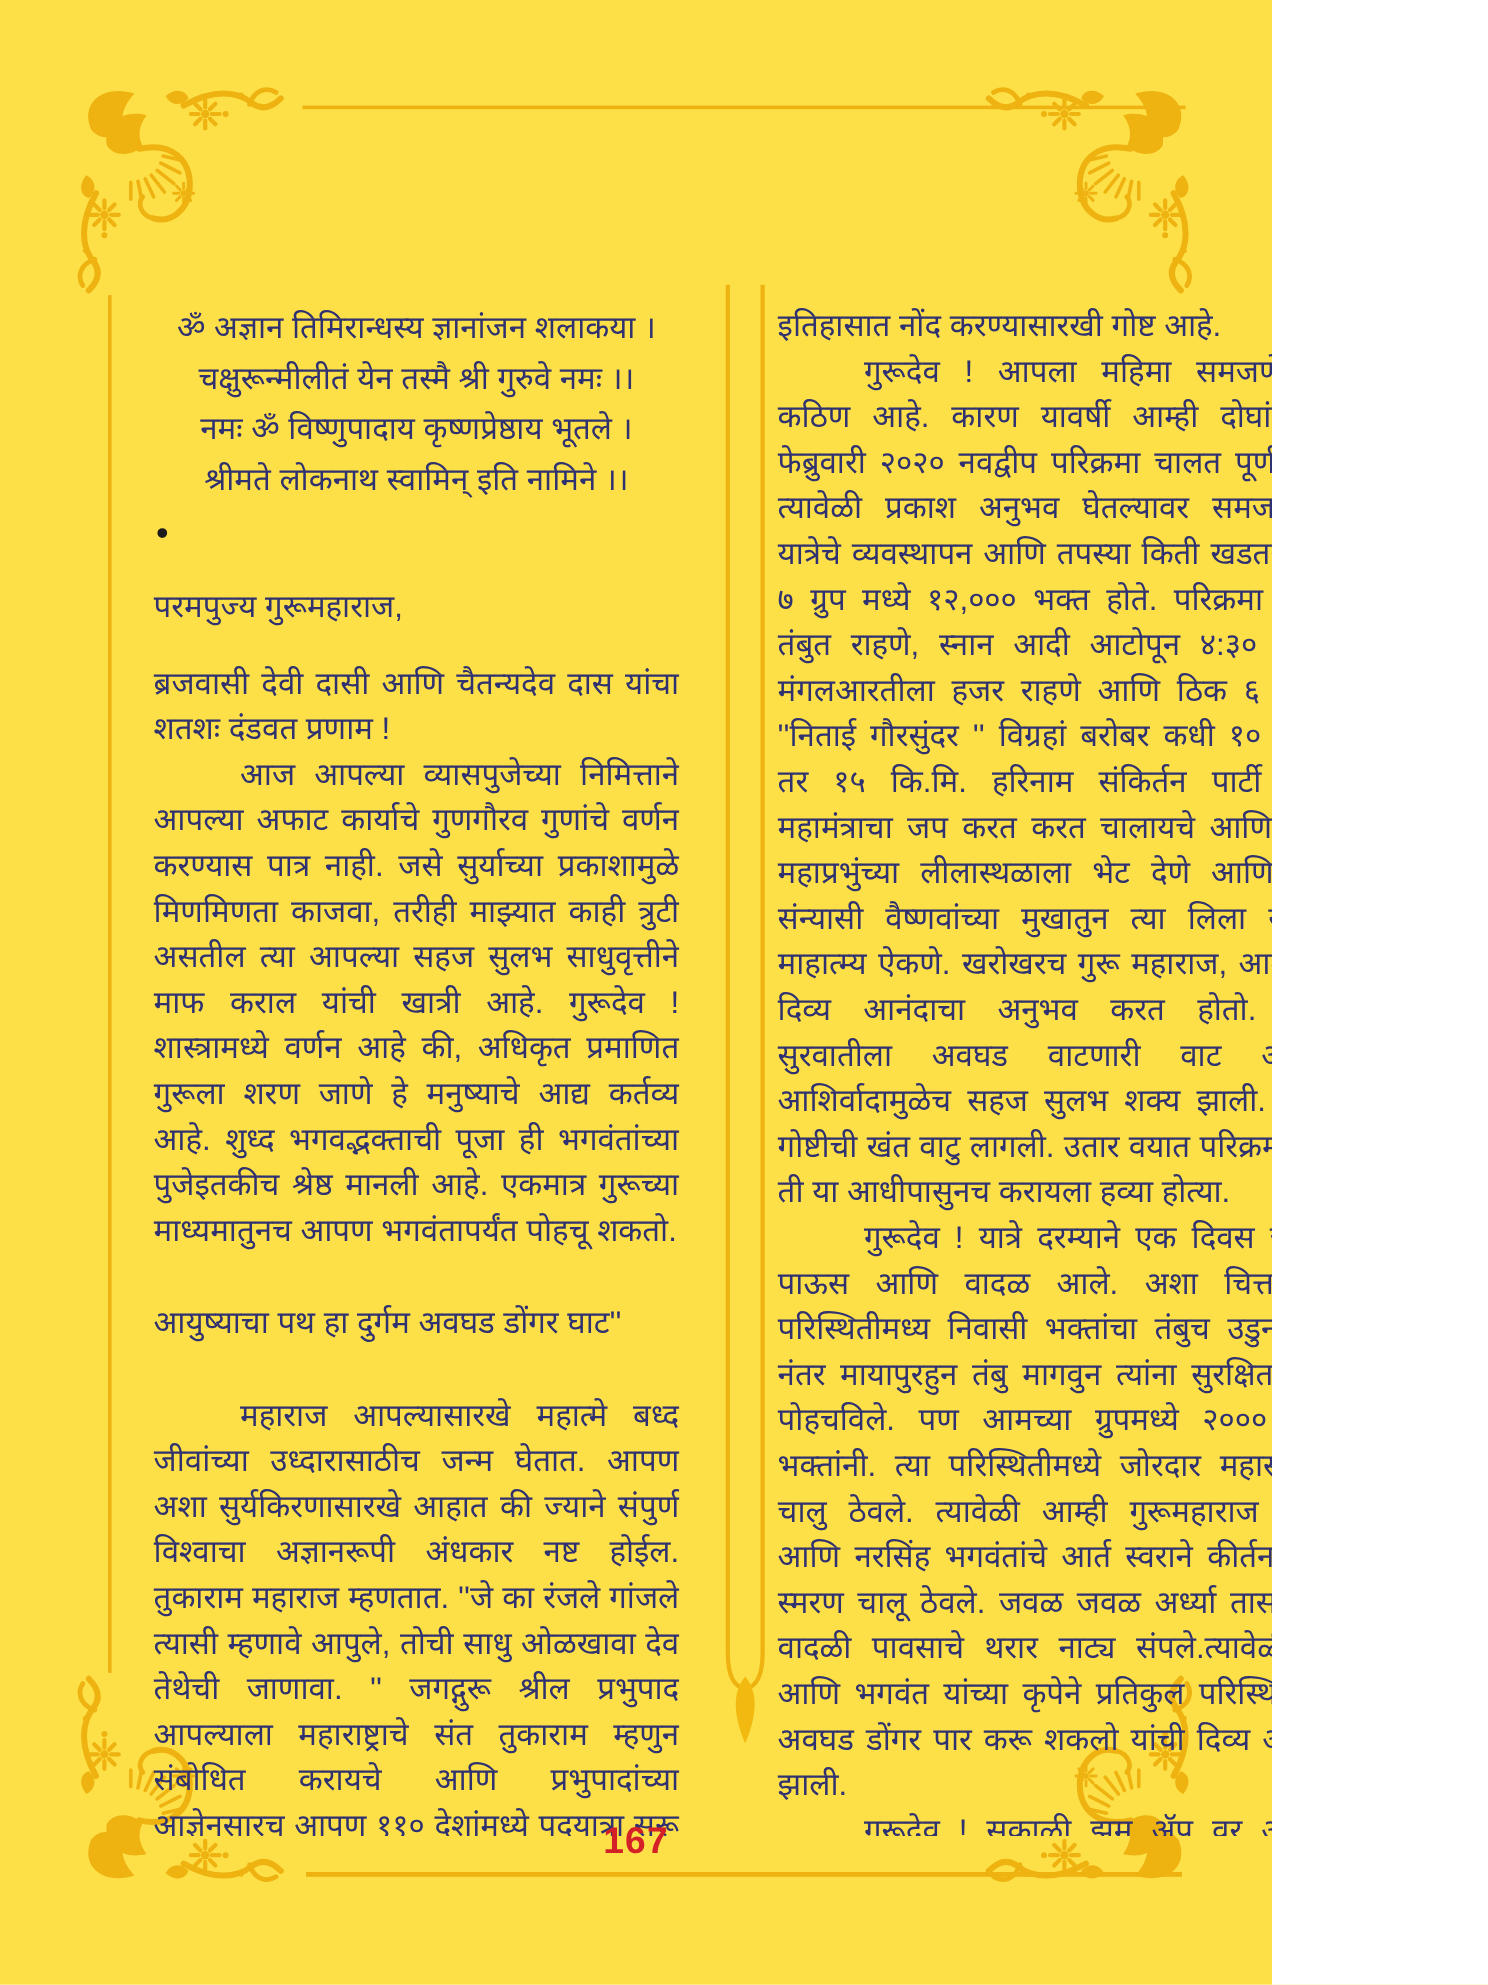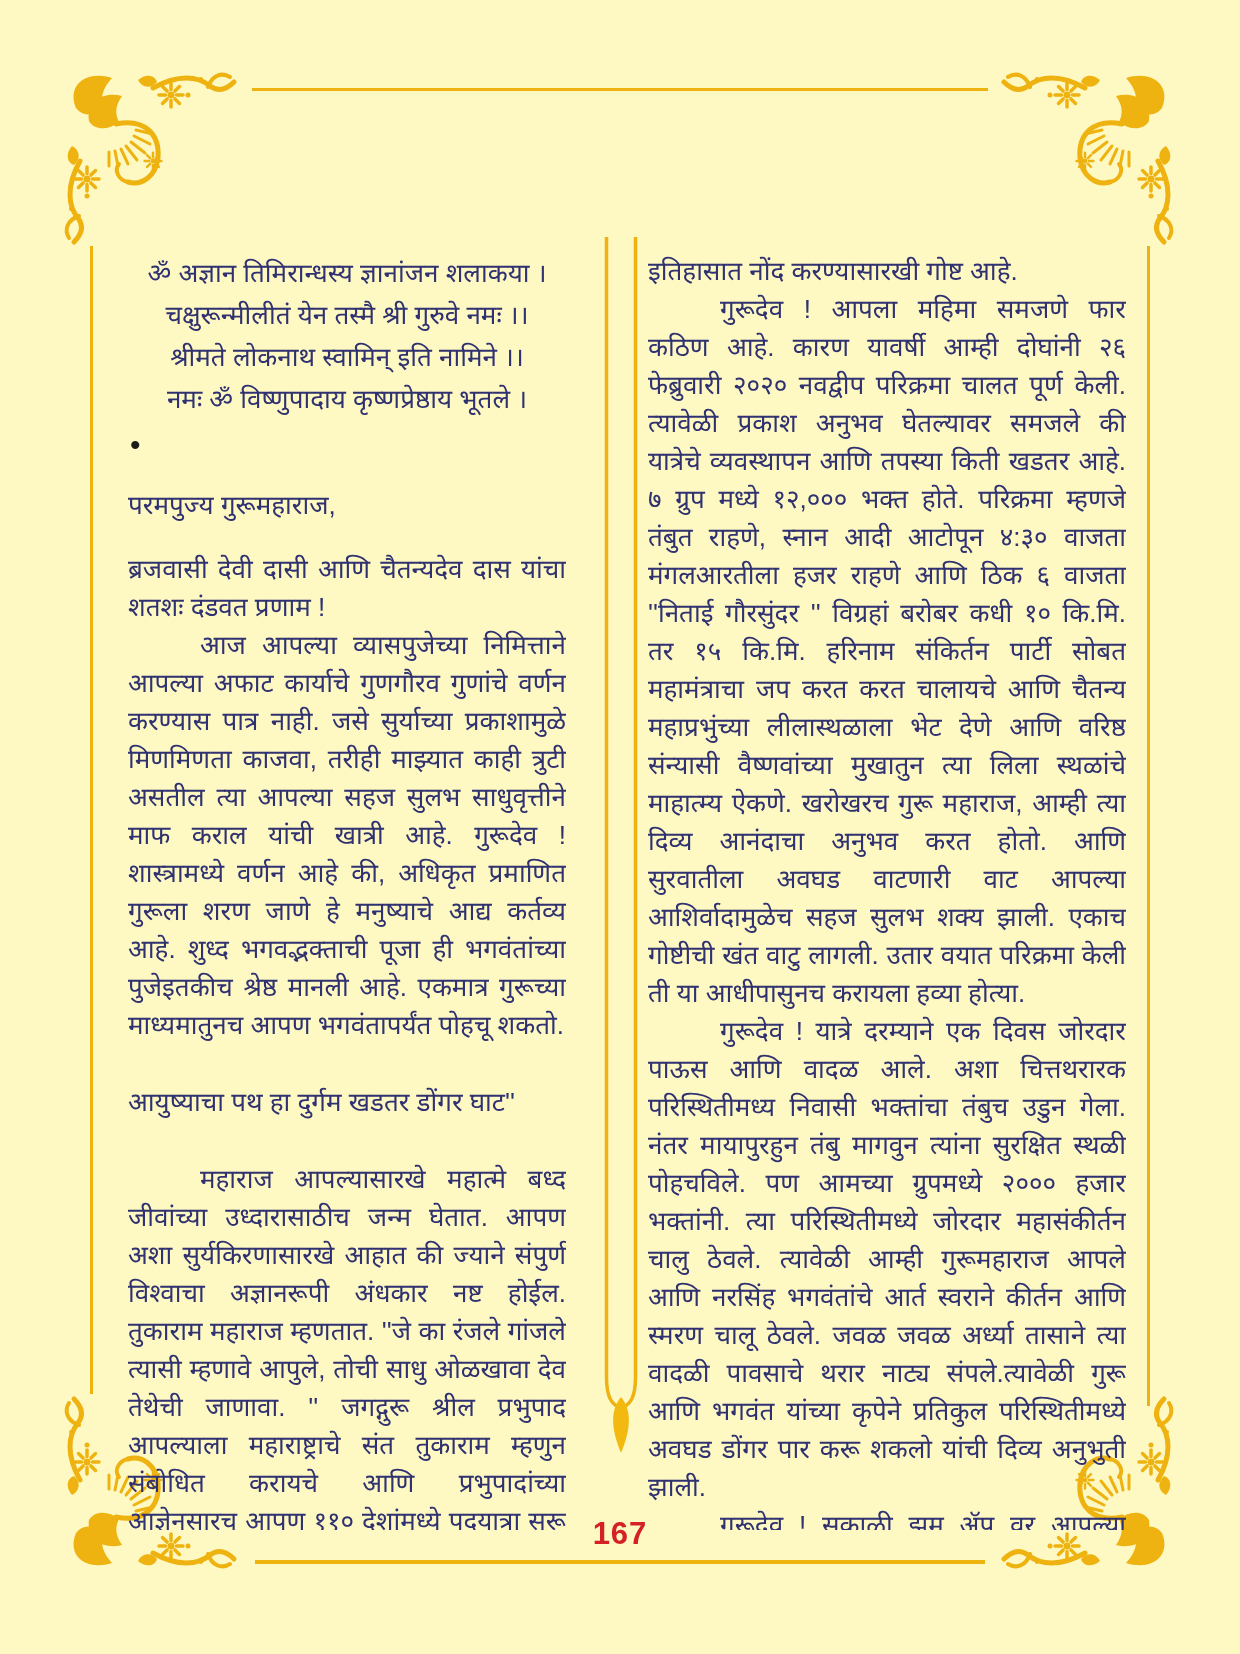--- a/index.html
+++ b/index.html
@@ -2,22 +2,22 @@
 <html><head>
 <meta charset="utf-8">
 <style>
   html,body{margin:0;padding:0;}
   body{
     width:1240px;height:1654px;
     font-family:"Liberation Sans","DejaVu Sans",sans-serif;
     background:#ffffff;
   }
   .page{
-    position:relative;width:1240px;height:1654px;overflow:hidden;
-    background:#fef9c3;
+    position:relative;width:1060px;height:1654px;overflow:hidden;
+    background:#fde047;
   }
   
   .border-line{position:absolute;background:#EEB211;}
   .bl-top{top:88px;left:252px;width:736px;height:3px;}
   .bl-bottom{top:1560px;left:255px;width:730px;height:4px;}
   .bl-left{left:90px;top:246px;width:3px;height:1148px;}
   .bl-right{left:1147px;top:246px;width:3px;height:1160px;}
   .corner{position:absolute;width:185px;height:185px;}
   .corner svg{width:100%;height:100%;display:block;}
   .c-tl{top:66px;left:58px;}
@@ -220,31 +220,31 @@
       <path d="M4.5,0 V1140 C4.5,1161 10,1168 19,1171 C28,1168 33.5,1161 33.5,1140 V0" fill="none" stroke="#EEB211" stroke-width="3.5"></path>
       <path d="M19,1160 C8,1173 9,1192 19,1216 C29,1192 30,1173 19,1160 Z" fill="#F2BA10"></path>
     </svg>
   </div>
 
   <main class="content">
     <section class="col col-left">
       <div class="verse">
         <div>ॐ अज्ञान तिमिरान्धस्य ज्ञानांजन शलाकया ।</div>
         <div>चक्षुरून्मीलीतं येन तस्मै श्री गुरुवे नमः ।।</div>
+        <div>नमः ॐ विष्णुपादाय कृष्णप्रेष्ठाय भूतले ।</div>
         <div>श्रीमते लोकनाथ स्वामिन् इति नामिने ।।</div>
-        <div>नमः ॐ विष्णुपादाय कृष्णप्रेष्ठाय भूतले ।</div>
       </div>
       <div class="bullet">•</div>
       <div class="salutation">
         <div>परमपुज्य गुरूमहाराज,</div>
         <div class="wraps">ब्रजवासी देवी दासी आणि चैतन्यदेव दास यांचा शतशः दंडवत प्रणाम !</div>
       </div>
       <p class="para indent">आज आपल्या व्यासपुजेच्या निमित्ताने आपल्या अफाट कार्याचे गुणगौरव गुणांचे वर्णन करण्यास पात्र नाही. जसे सुर्याच्या प्रकाशामुळे मिणमिणता काजवा, तरीही माझ्यात काही त्रुटी असतील त्या आपल्या सहज सुलभ साधुवृत्तीने माफ कराल यांची खात्री आहे. गुरूदेव ! शास्त्रामध्ये वर्णन आहे की, अधिकृत प्रमाणित गुरूला शरण जाणे हे मनुष्याचे आद्य कर्तव्य आहे. शुध्द भगवद्भक्ताची पूजा ही भगवंतांच्या पुजेइतकीच श्रेष्ठ मानली आहे. एकमात्र गुरूच्या माध्यमातुनच आपण भगवंतापर्यंत पोहचू शकतो.</p>
       <div class="quote">
-        <div>आयुष्याचा पथ हा दुर्गम खडतर डोंगर घाट''</div>
+        <div>आयुष्याचा पथ हा दुर्गम अवघड डोंगर घाट''</div>
       </div>
       <p class="para indent">महाराज आपल्यासारखे महात्मे बध्द जीवांच्या उध्दारासाठीच जन्म घेतात. आपण अशा सुर्यकिरणासारखे आहात की ज्याने संपुर्ण विश्वाचा अज्ञानरूपी अंधकार नष्ट होईल. तुकाराम महाराज म्हणतात. ''जे का रंजले गांजले त्यासी म्हणावे आपुले, तोची साधु ओळखावा देव तेथेची जाणावा. '' जगद्गुरू श्रील प्रभुपाद आपल्याला महाराष्ट्राचे संत तुकाराम म्हणुन संबोधित करायचे आणि प्रभुपादांच्या आज्ञेनुसारच आपण ११० देशांमध्ये पदयात्रा सुरू करून गावागावांमध्ये आणि देशादेशांमध्ये हरिनामाच्या प्रचाराचे ''शिवधनुष्य'' उचलले. त्यामुळे लाखो, करोडो जीवांचा उध्दार होत आहे. खरेतर पदयात्रा चालू केली ही जगाच्या</p>
     </section>
 
     <section class="col col-right">
       <p class="para">इतिहासात नोंद करण्यासारखी गोष्ट आहे.</p>
       <p class="para indent">गुरूदेव ! आपला महिमा समजणे फार कठिण आहे. कारण यावर्षी आम्ही दोघांनी २६ फेब्रुवारी २०२० नवद्वीप परिक्रमा चालत पूर्ण केली. त्यावेळी प्रकाश अनुभव घेतल्यावर समजले की यात्रेचे व्यवस्थापन आणि तपस्या किती खडतर आहे. ७ ग्रुप मध्ये १२,००० भक्त होते. परिक्रमा म्हणजे तंबुत राहणे, स्नान आदी आटोपून ४:३० वाजता मंगलआरतीला हजर राहणे आणि ठिक ६ वाजता ''निताई गौरसुंदर '' विग्रहां बरोबर कधी १० कि.मि. तर १५ कि.मि. हरिनाम संकिर्तन पार्टी सोबत महामंत्राचा जप करत करत चालायचे आणि चैतन्य महाप्रभुंच्या लीलास्थळाला भेट देणे आणि वरिष्ठ संन्यासी वैष्णवांच्या मुखातुन त्या लिला स्थळांचे माहात्म्य ऐकणे. खरोखरच गुरू महाराज, आम्ही त्या दिव्य आनंदाचा अनुभव करत होतो. आणि सुरवातीला अवघड वाटणारी वाट आपल्या आशिर्वादामुळेच सहज सुलभ शक्य झाली. एकाच गोष्टीची खंत वाटु लागली. उतार वयात परिक्रमा केली ती या आधीपासुनच करायला हव्या होत्या.</p>
       <p class="para indent">गुरूदेव ! यात्रे दरम्याने एक दिवस जोरदार पाऊस आणि वादळ आले. अशा चित्तथरारक परिस्थितीमध्य निवासी भक्तांचा तंबुच उडुन गेला. नंतर मायापुरहुन तंबु मागवुन त्यांना सुरक्षित स्थळी पोहचविले. पण आमच्या ग्रुपमध्ये २००० हजार भक्तांनी. त्या परिस्थितीमध्ये जोरदार महासंकीर्तन चालु ठेवले. त्यावेळी आम्ही गुरूमहाराज आपले आणि नरसिंह भगवंतांचे आर्त स्वराने कीर्तन आणि स्मरण चालू ठेवले. जवळ जवळ अर्ध्या तासाने त्या वादळी पावसाचे थरार नाट्य संपले.त्यावेळी गुरू आणि भगवंत यांच्या कृपेने प्रतिकुल परिस्थितीमध्ये अवघड डोंगर पार करू शकलो यांची दिव्य अनुभुती झाली.</p>
       <p class="para indent">गुरूदेव ! सकाळी झुम ॲप वर आपल्या बरोबर जप करण्याची आणि सत्संगाची ओढ</p>
     </section>

